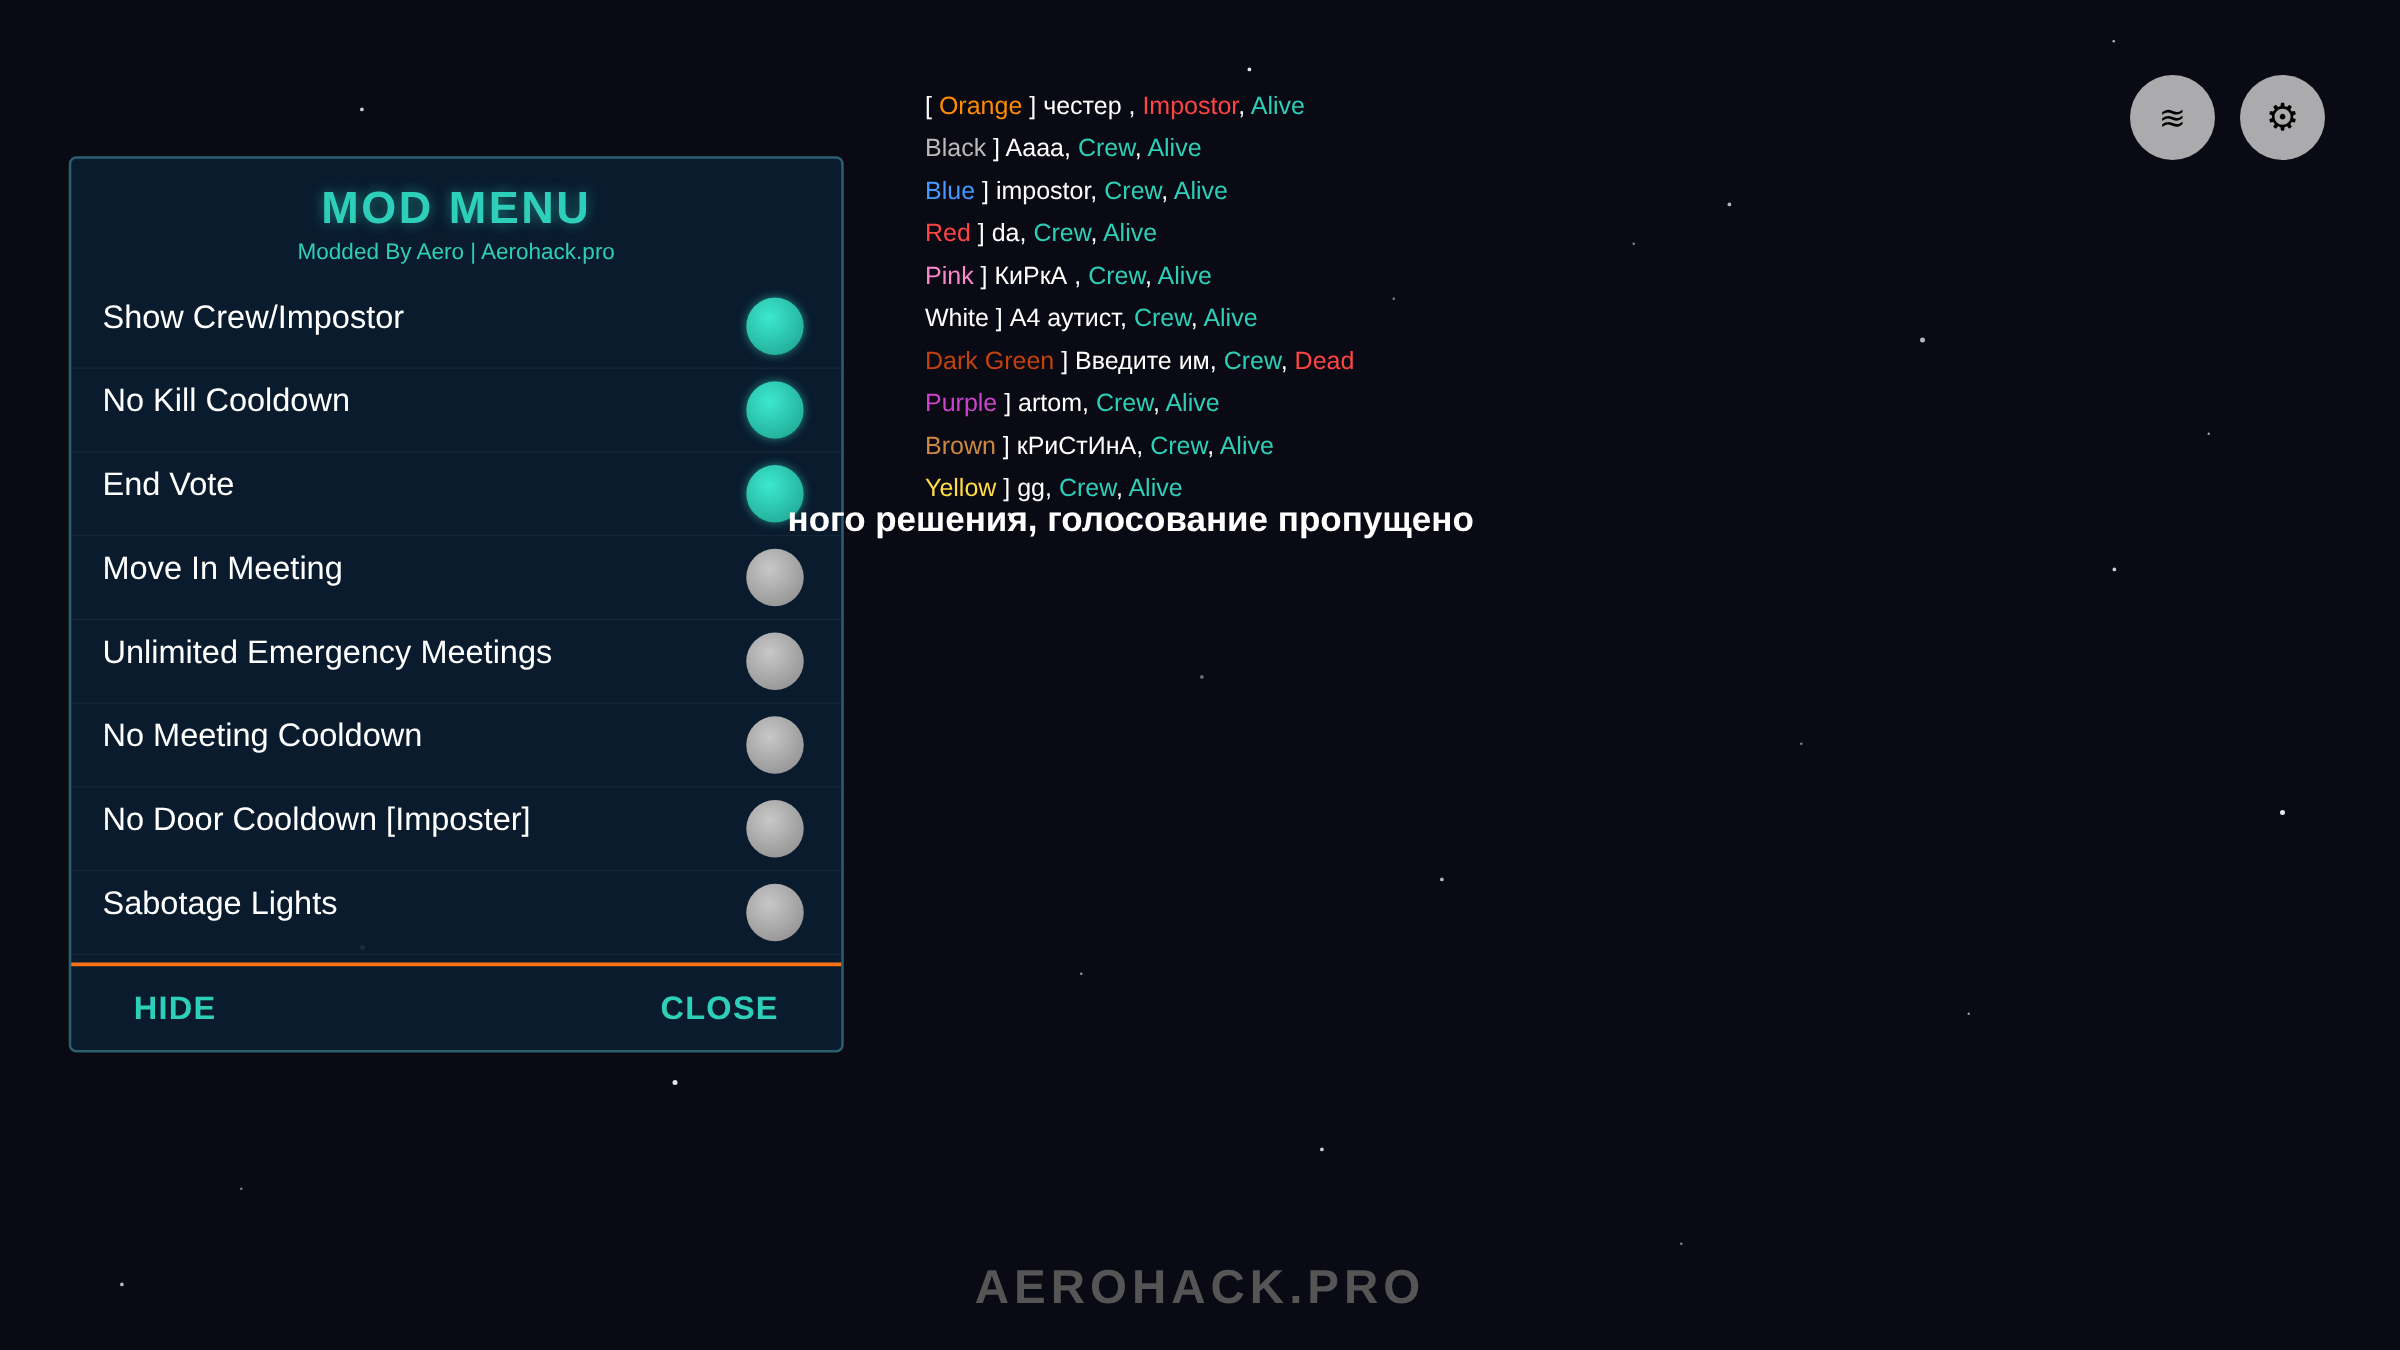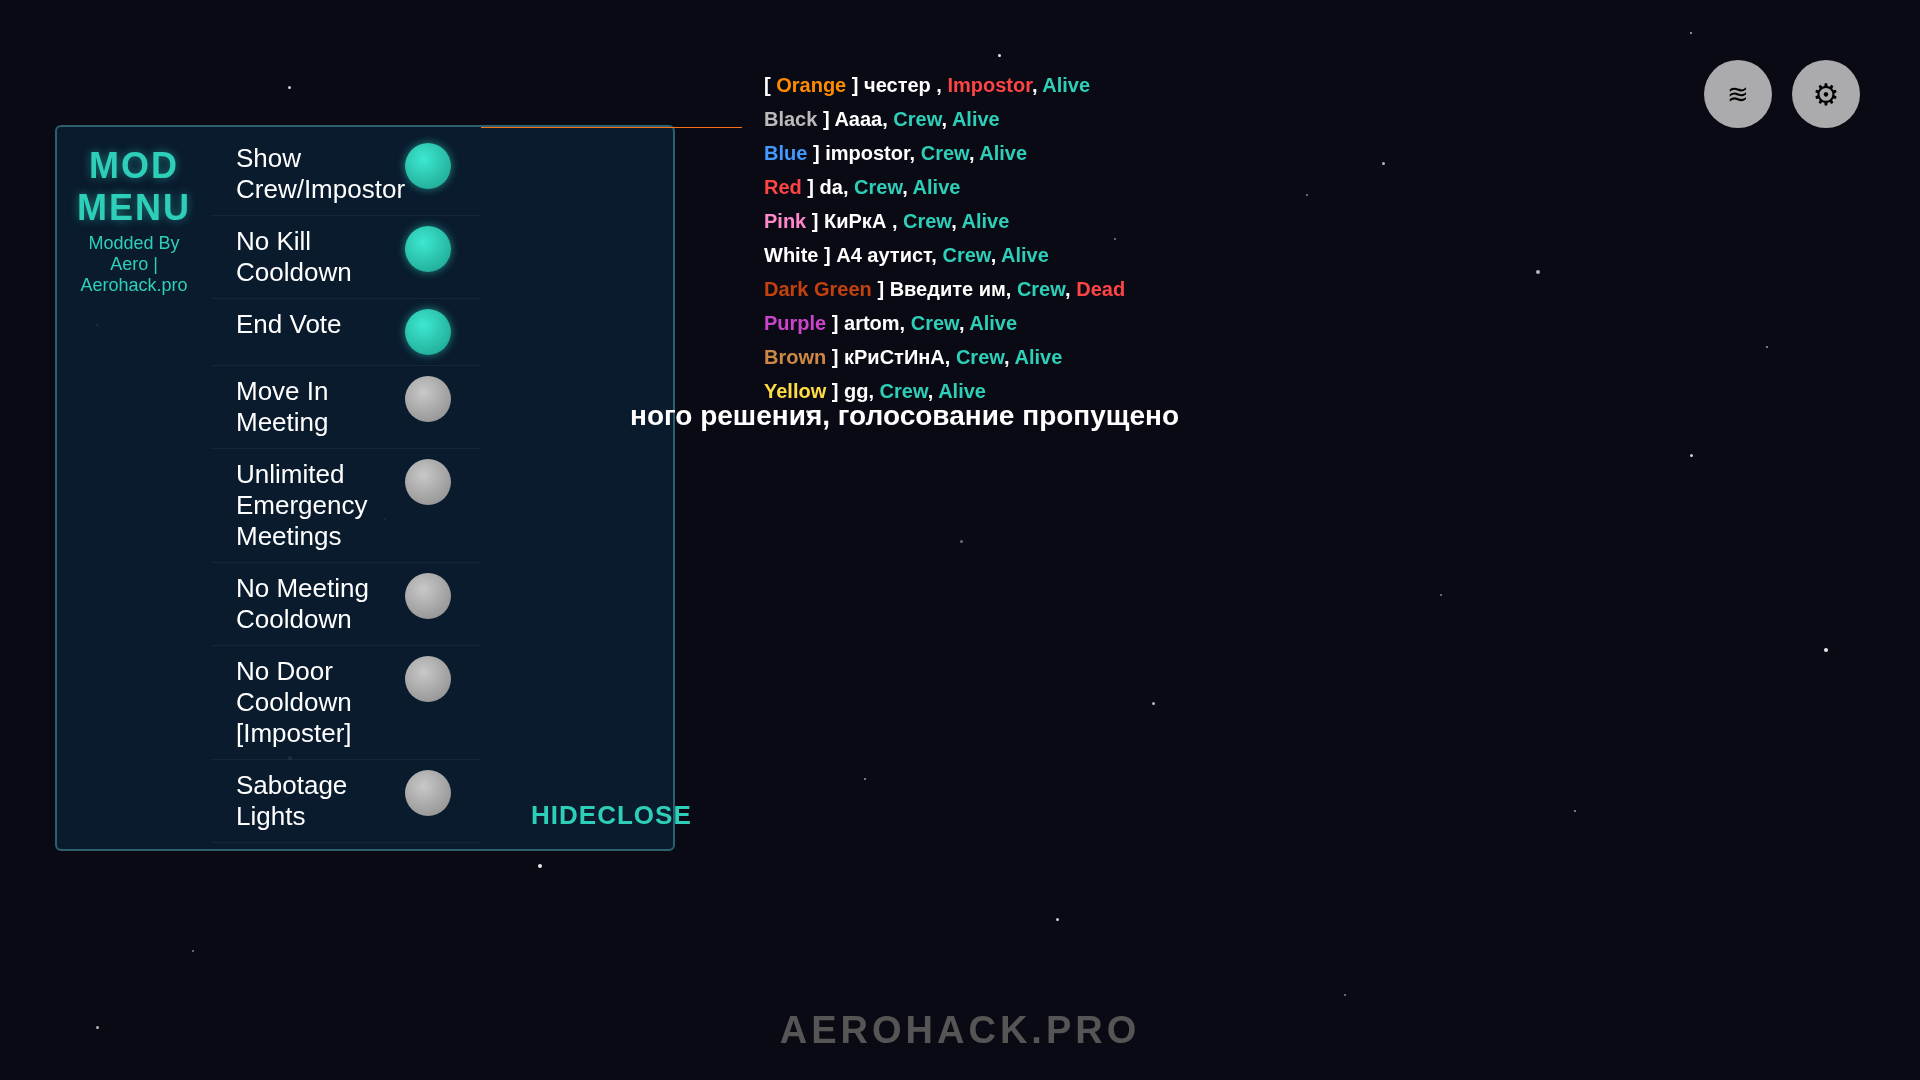--- a/index.html
+++ b/index.html
@@ -30,21 +30,21 @@
     .mod-menu {
       position: absolute;
       top: 125px;
       left: 55px;
       width: 620px;
       background: rgba(10, 30, 50, 0.88);
       border: 2px solid #2a6070;
       border-radius: 6px;
       padding: 0 0 0 0;
       display: flex;
-      flex-direction: row;
+      flex-direction: column;
     }
 
     .mod-menu-header {
       text-align: center;
       padding: 18px 20px 10px;
     }
 
     .mod-menu-title {
       color: #2ecfb8;
       font-size: 36px;
@@ -90,41 +90,41 @@
 
     .toggle.off {
       background: radial-gradient(circle at 40% 35%, #c8c8c8, #888888);
     }
 
     .menu-footer {
       display: flex;
       justify-content: space-between;
       align-items: flex-end;
       padding: 18px 50px;
-      border-top: 1px solid #f97316;
+      border-top: 3px solid #f97316;
     }
 
     .footer-btn {
       color: #2ecfb8;
       font-size: 26px;
       font-weight: bold;
       cursor: pointer;
       letter-spacing: 1px;
       background: none;
       border: none;
     }
 
     
     .player-list {
       position: absolute;
       top: 68px;
-      left: 764px;
+      left: 740px;
       font-size: 20px;
       line-height: 1.7;
-      font-weight: bold;
+      font-weight: normal;
     }
 
     .player-list .bracket {
       color: white;
     }
 
     .player-entry {
       white-space: nowrap;
     }
 

